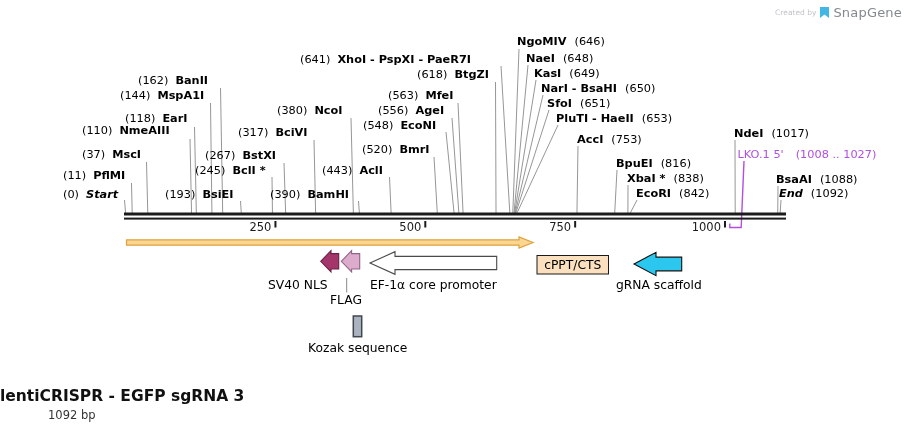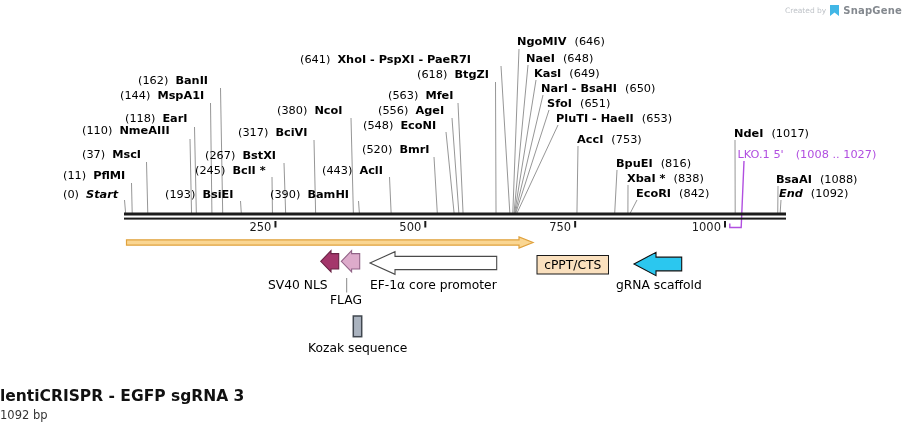--- a/index.html
+++ b/index.html
@@ -1,24 +1,24 @@
 <!DOCTYPE html>
 <html><head>
 <meta charset="utf-8">
 <style>
   html,body{margin:0;padding:0;background:#fff;}
   #stage{position:relative;width:908px;height:429px;background:#ffffff;overflow:hidden;
          font-family:"DejaVu Sans","Liberation Sans",sans-serif;}
   #map-svg{position:absolute;left:0;top:0;}
   #watermark{position:absolute;top:5px;right:6px;display:flex;align-items:center;gap:4px;}
   #watermark .created{font-size:7.5px;color:#bfc3c8;}
-  #watermark .brand{font-size:10px;color:#84898f;letter-spacing:0.2px;font-weight:bold;}
+  #watermark .brand{font-size:13px;color:#84898f;letter-spacing:0.2px;}
   #title-block{position:absolute;left:0;top:388px;width:100%;}
   #plasmid-title{font-size:15.5px;font-weight:bold;color:#111;line-height:1.1;}
-  #plasmid-length{font-size:11.5px;color:#333;margin-top:3px;}
+  #plasmid-length{font-size:11.5px;color:#333;margin-top:3px;margin-left:48px;}
 </style>
 </head>
 <body>
 
 <div id="stage">
 
   <div id="watermark">
     <span class="created">Created by</span>
     <svg width="9" height="11" viewBox="0 0 9 11">
       <polygon points="0,0 9,0 9,11 4.5,7.6 0,11" fill="#42b7e6"></polygon>

